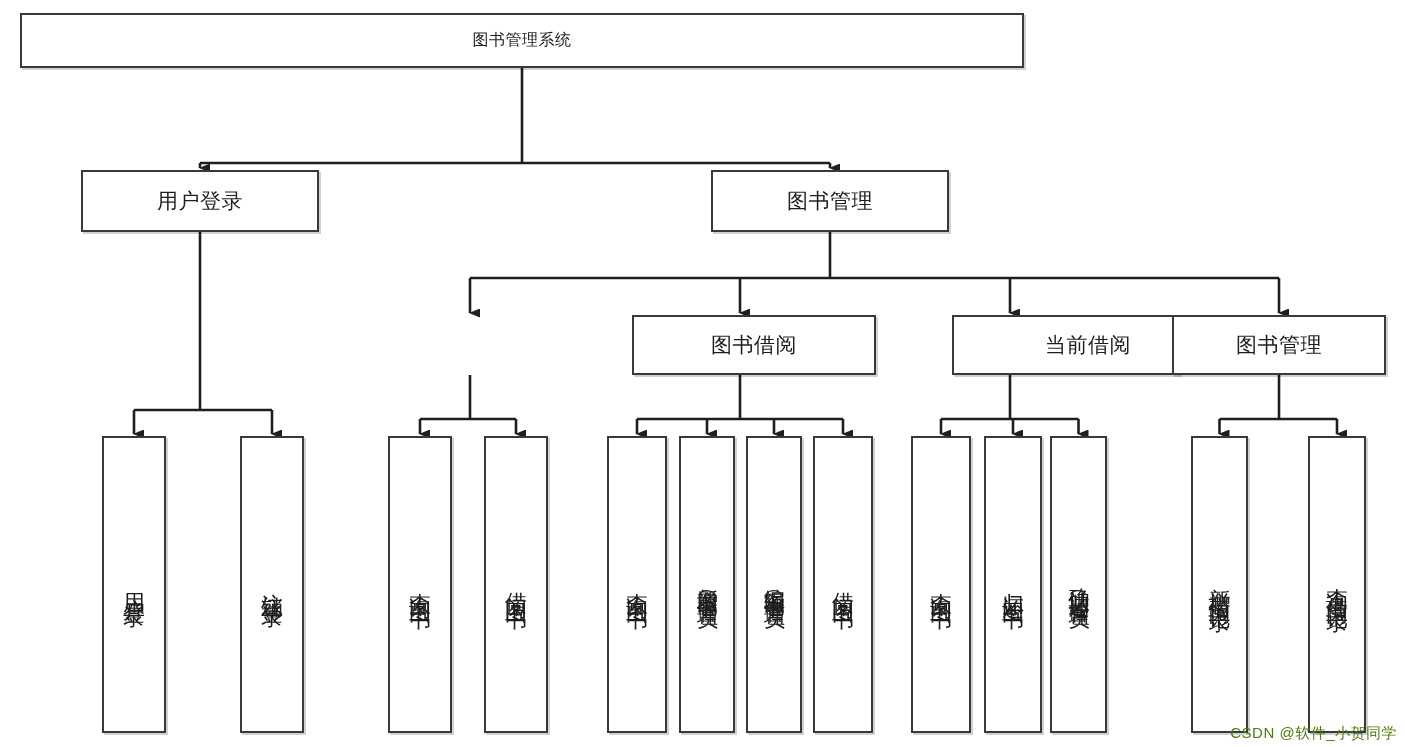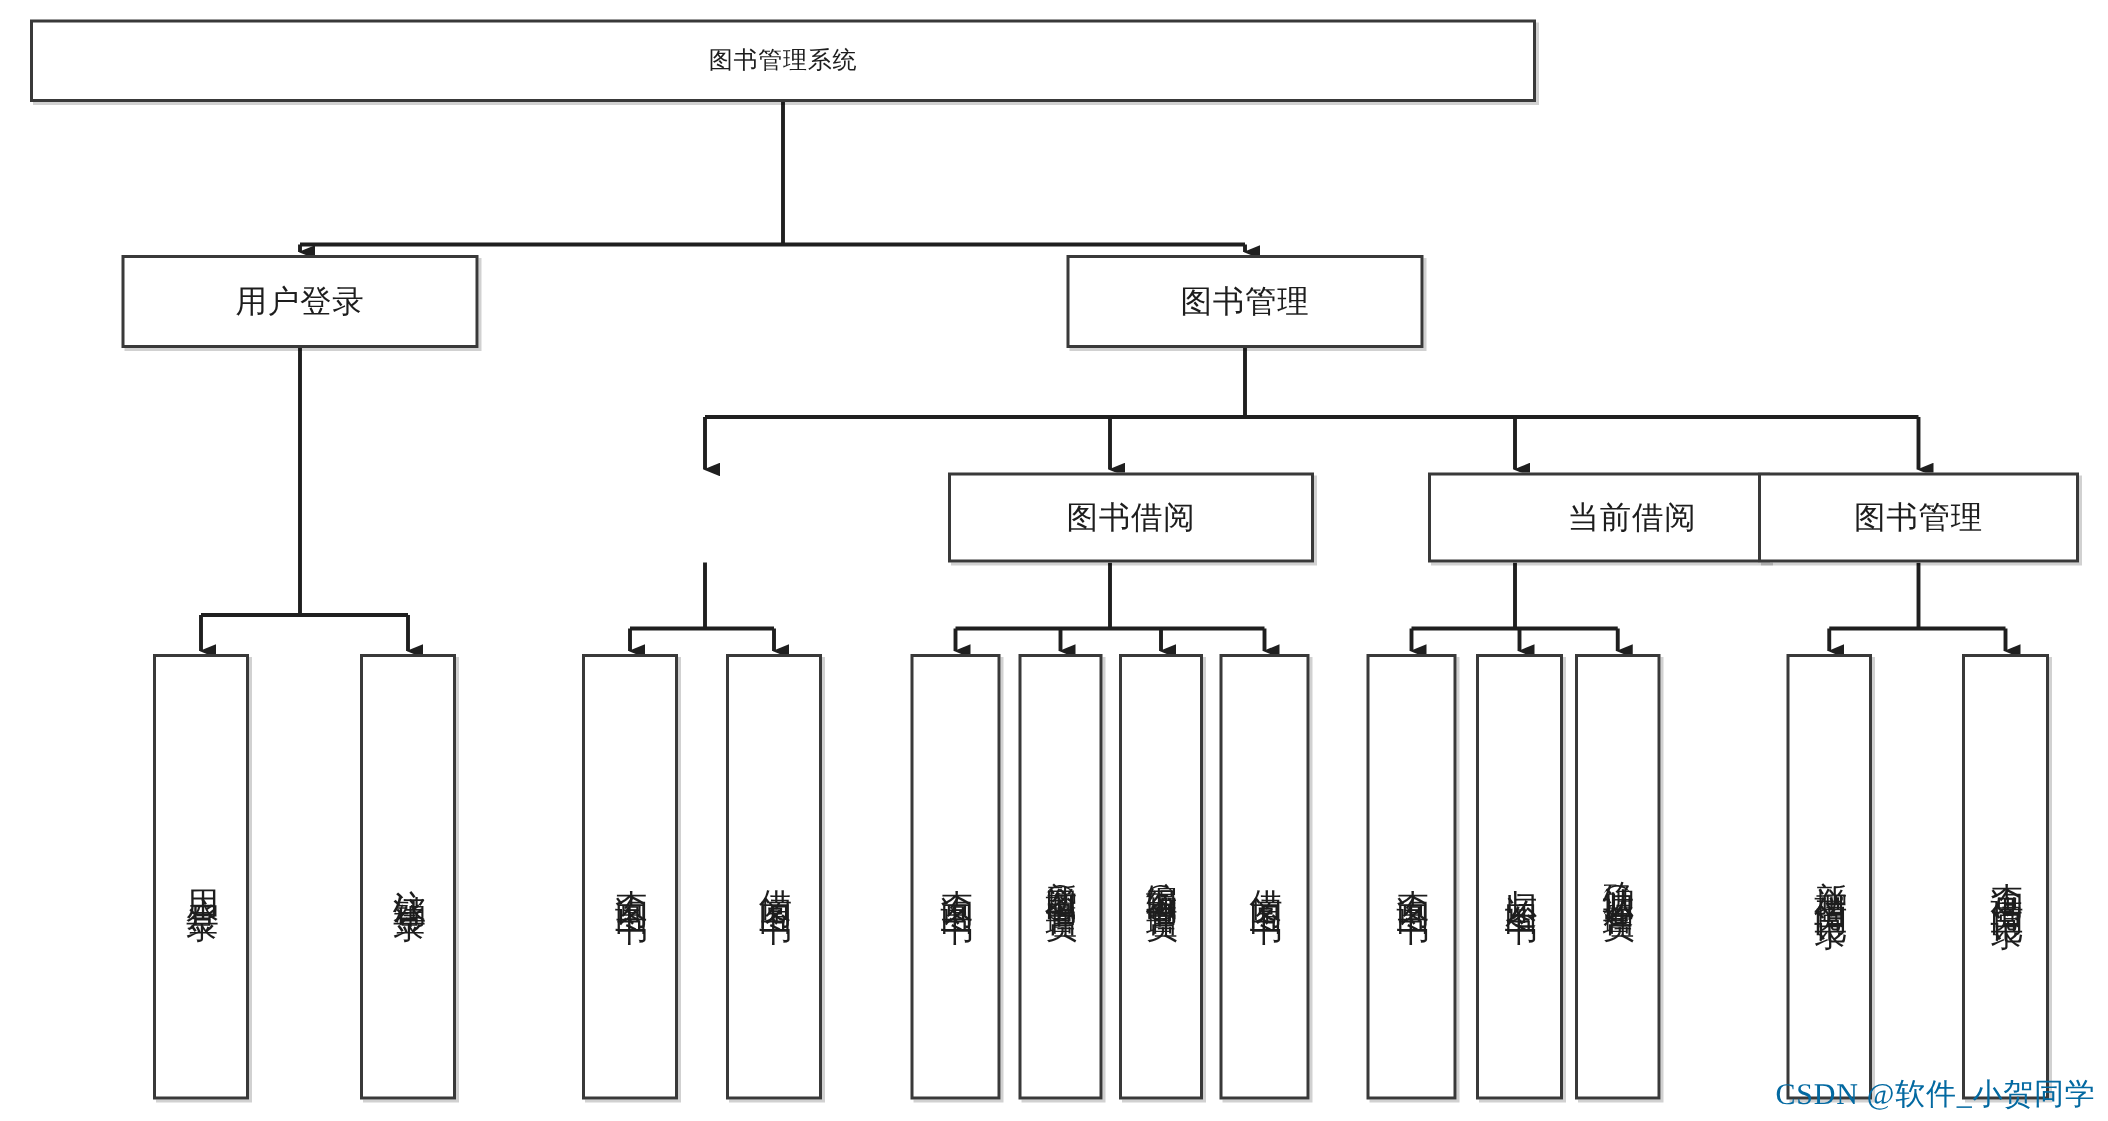--- a/index.html
+++ b/index.html
@@ -69,25 +69,25 @@
     max-height: 272px;
   }
   .node.vert.tall .node-label {
     font-size: 21px;
     letter-spacing: 3px;
   }
   #watermark {
     position: absolute;
     right: 8px;
     bottom: 4px;
-    font-size: 20px;
-    color: #0369a1;
+    font-size: 15px;
+    color: #4d7c0f;
     letter-spacing: 0.5px;
     z-index: 3;
-    font-family: Liberation Serif, serif;
+    font-family: Liberation Sans, sans-serif;
     white-space: nowrap;
   }
 </style>
 </head>
 <body>
 
 <div id="diagram-root">
 
   <svg id="edge-layer" viewBox="0 0 1405 747" width="1405" height="747" xmlns="http://www.w3.org/2000/svg">
     <defs>

